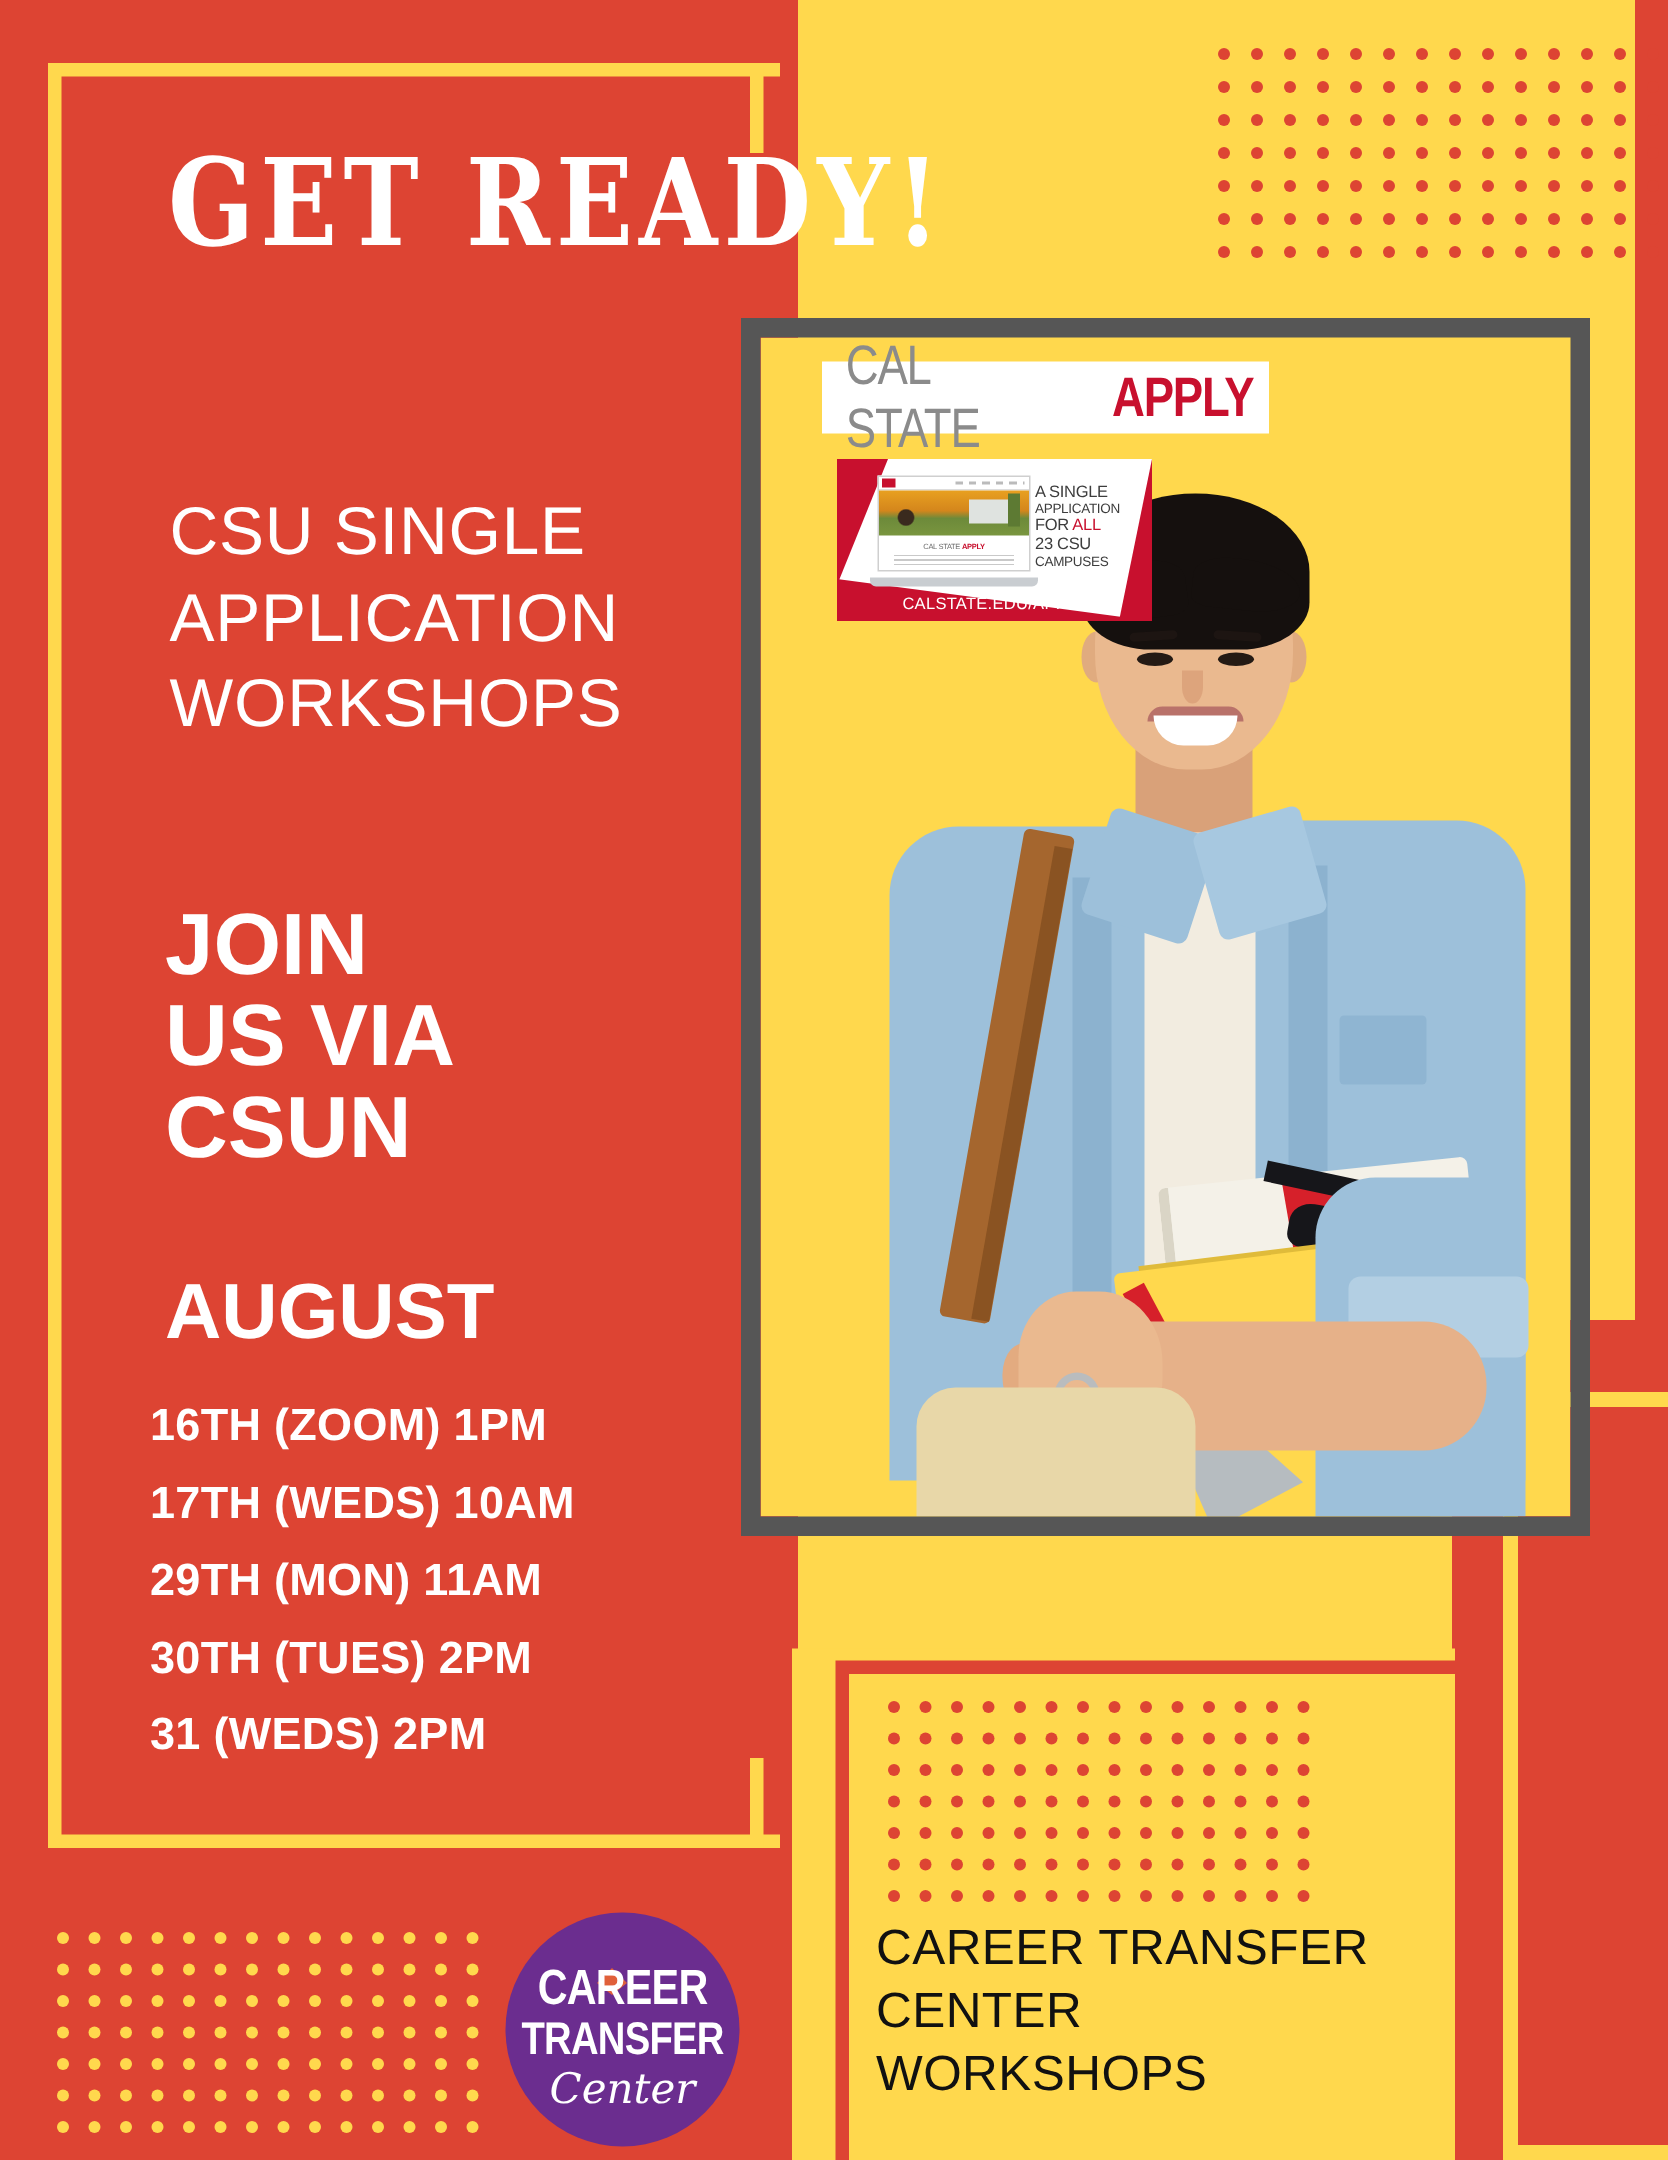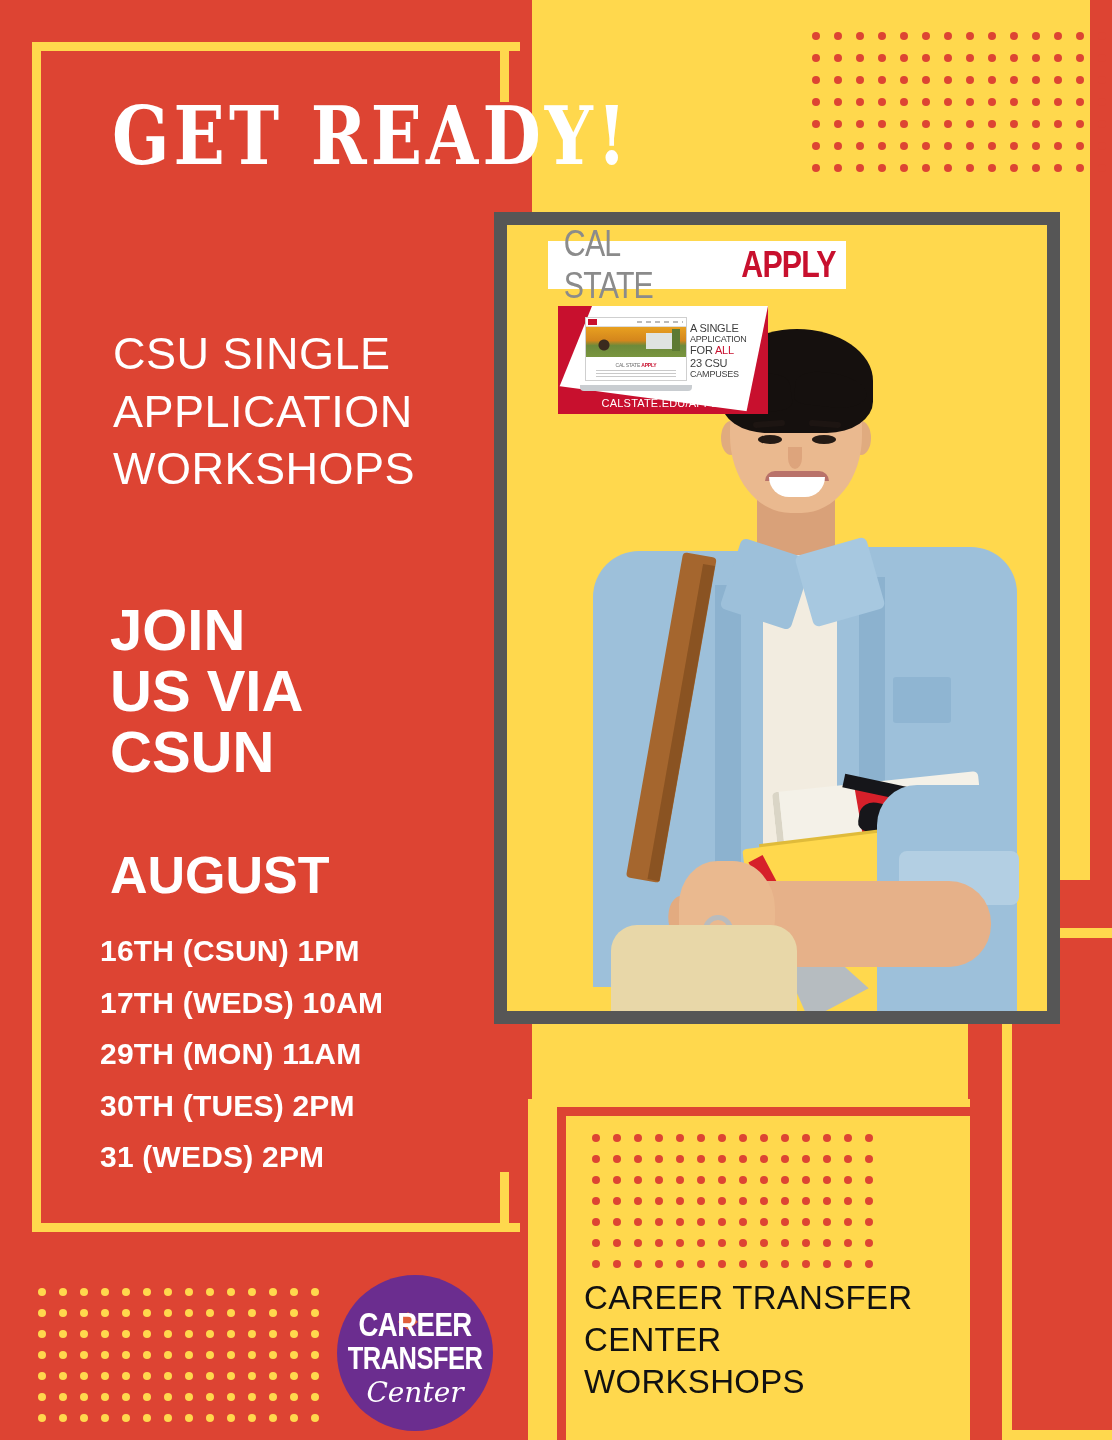--- a/index.html
+++ b/index.html
@@ -665,21 +665,21 @@
     </div>
   <div class="join" id="join-lines">
       <div>JOIN</div>
       <div>US VIA</div>
       <div>CSUN</div>
     </div>
 
   <div class="august">AUGUST</div>
 
   <div class="dates" id="date-list">
-      <div>16TH (CSUN) 1PM</div>
+      <div>16TH (ZOOM) 1PM</div>
       <div>17TH (WEDS) 10AM</div>
       <div>29TH (MON) 11AM</div>
       <div>30TH (TUES) 2PM</div>
       <div>31 (WEDS) 2PM</div>
     </div>
 
   <div class="rsvp" id="rsvp-lines">
       <div>CAREER TRANSFER</div>
       <div>CENTER</div>
       <div>WORKSHOPS</div>

